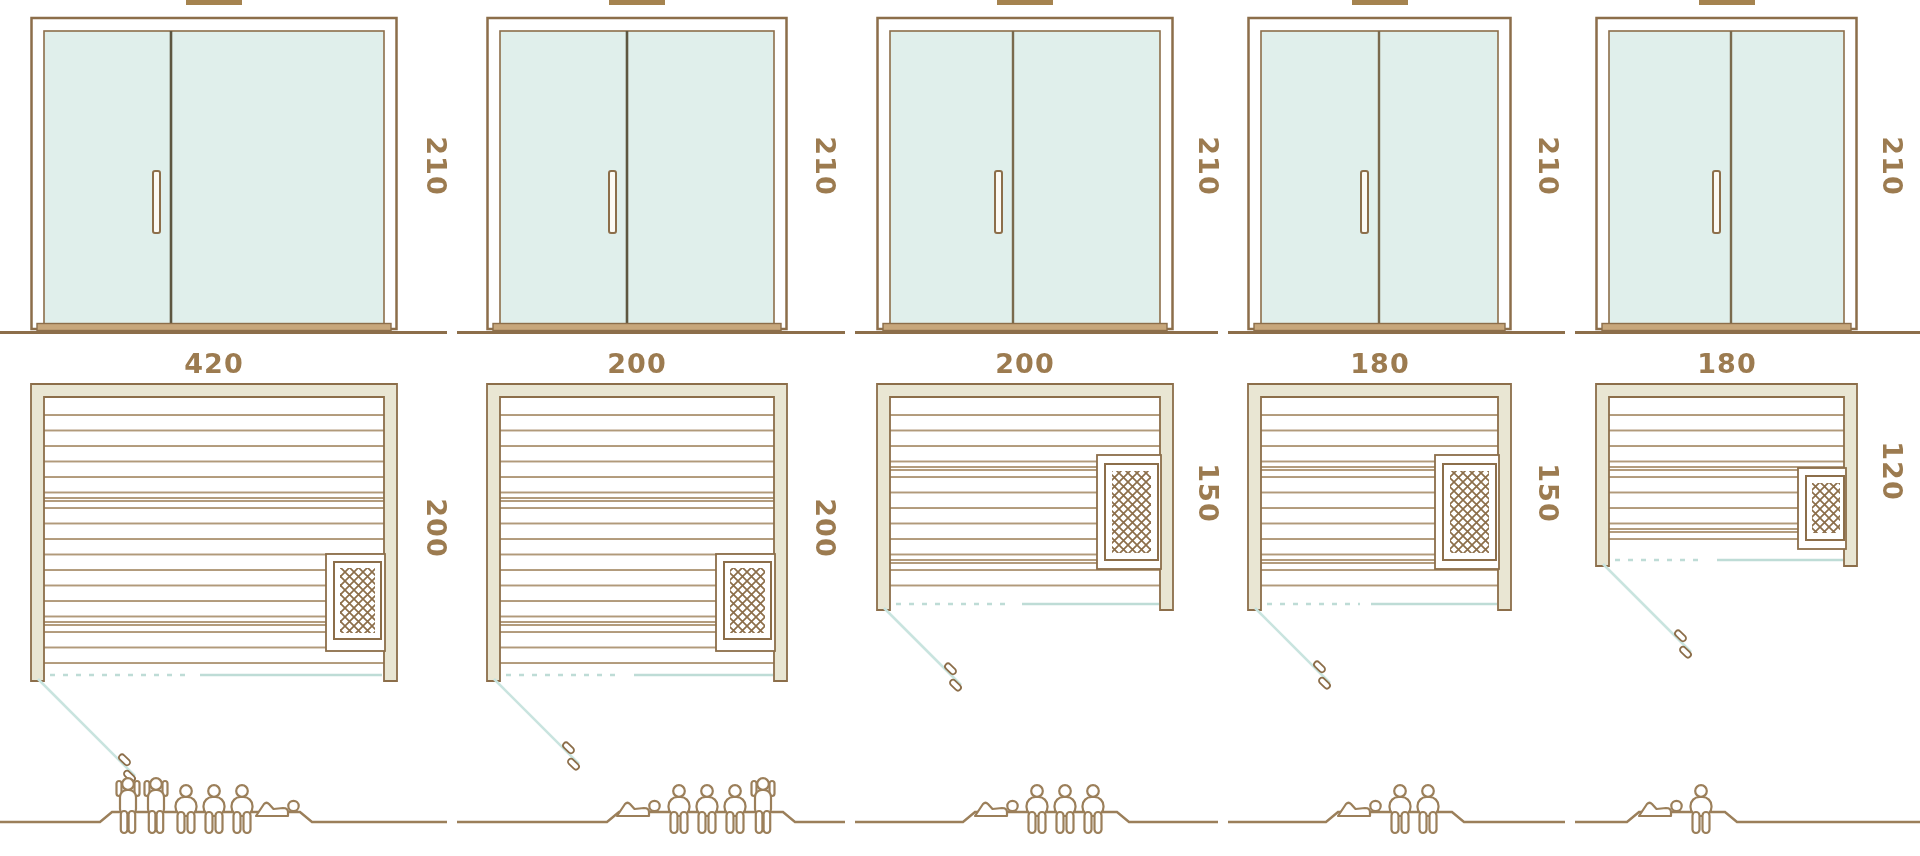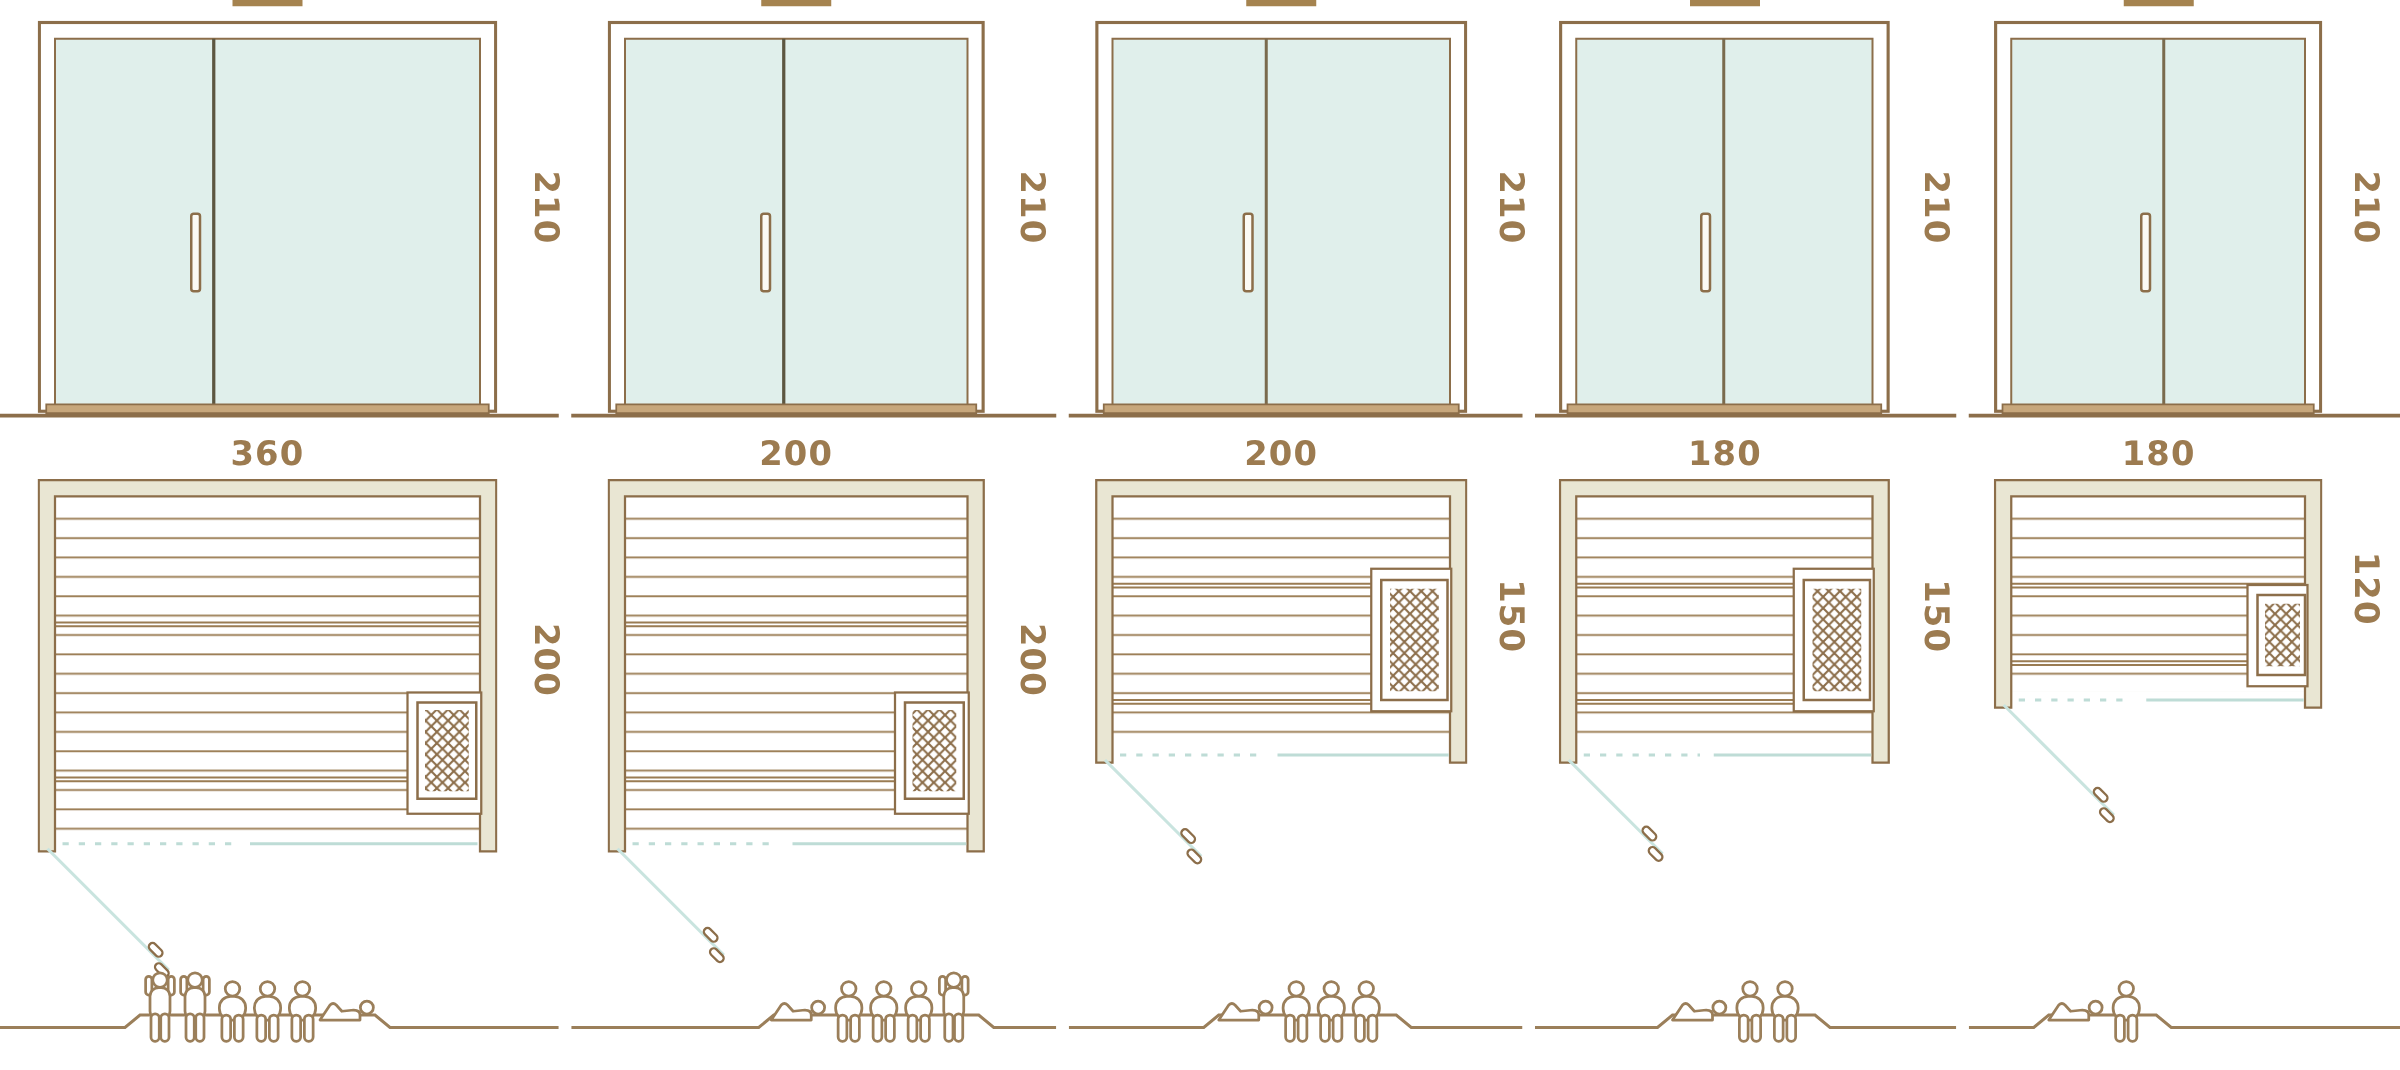--- a/index.html
+++ b/index.html
@@ -24,21 +24,21 @@
   <div class="gline" style="left:0;width:447px"></div>
 
   <svg style="left:30px;top:16px" width="368" height="318" viewBox="0 0 368 318">
     <rect x="1.5" y="2" width="365" height="311" fill="#fff" stroke="#8c6e4a" stroke-width="2.5"></rect>
     <rect x="14" y="15" width="340" height="293" fill="#e0efeb" stroke="#8c6e4a" stroke-width="1.6"></rect>
     <line x1="141" y1="15" x2="141" y2="308" stroke="#5d5640" stroke-width="2.6"></line>
     <rect x="123" y="155" width="7" height="62" rx="2" fill="#fcfaf4" stroke="#8c6e4a" stroke-width="2"></rect>
     <rect x="7" y="307.5" width="354" height="7" fill="#c7a77c" stroke="#8c6e4a" stroke-width="1.4"></rect>
   </svg>
 
-  <div class="lbl" style="left:139px;top:350px;width:150px">360</div>
+  <div class="lbl" style="left:139px;top:350px;width:150px">420</div>
   <div class="lbl rot" style="left:406px;top:152px;width:60px">210</div>
   <div class="lbl rot" style="left:406px;top:514px;width:60px">200</div>
 
   <svg style="left:30px;top:383px" width="368" height="405" viewBox="0 0 368 405">
     <defs>
       <pattern id="sp1" width="8" height="15.5" patternUnits="userSpaceOnUse">
             <path d="M0 1 H8" stroke="#9a7c53" stroke-width="1.5"></path>
           </pattern>
       <pattern id="xh1" width="9" height="9" patternUnits="userSpaceOnUse">
             <path d="M0 0 L9 9 M9 0 L0 9" stroke="#8c6e4a" stroke-width="1.7"></path>

